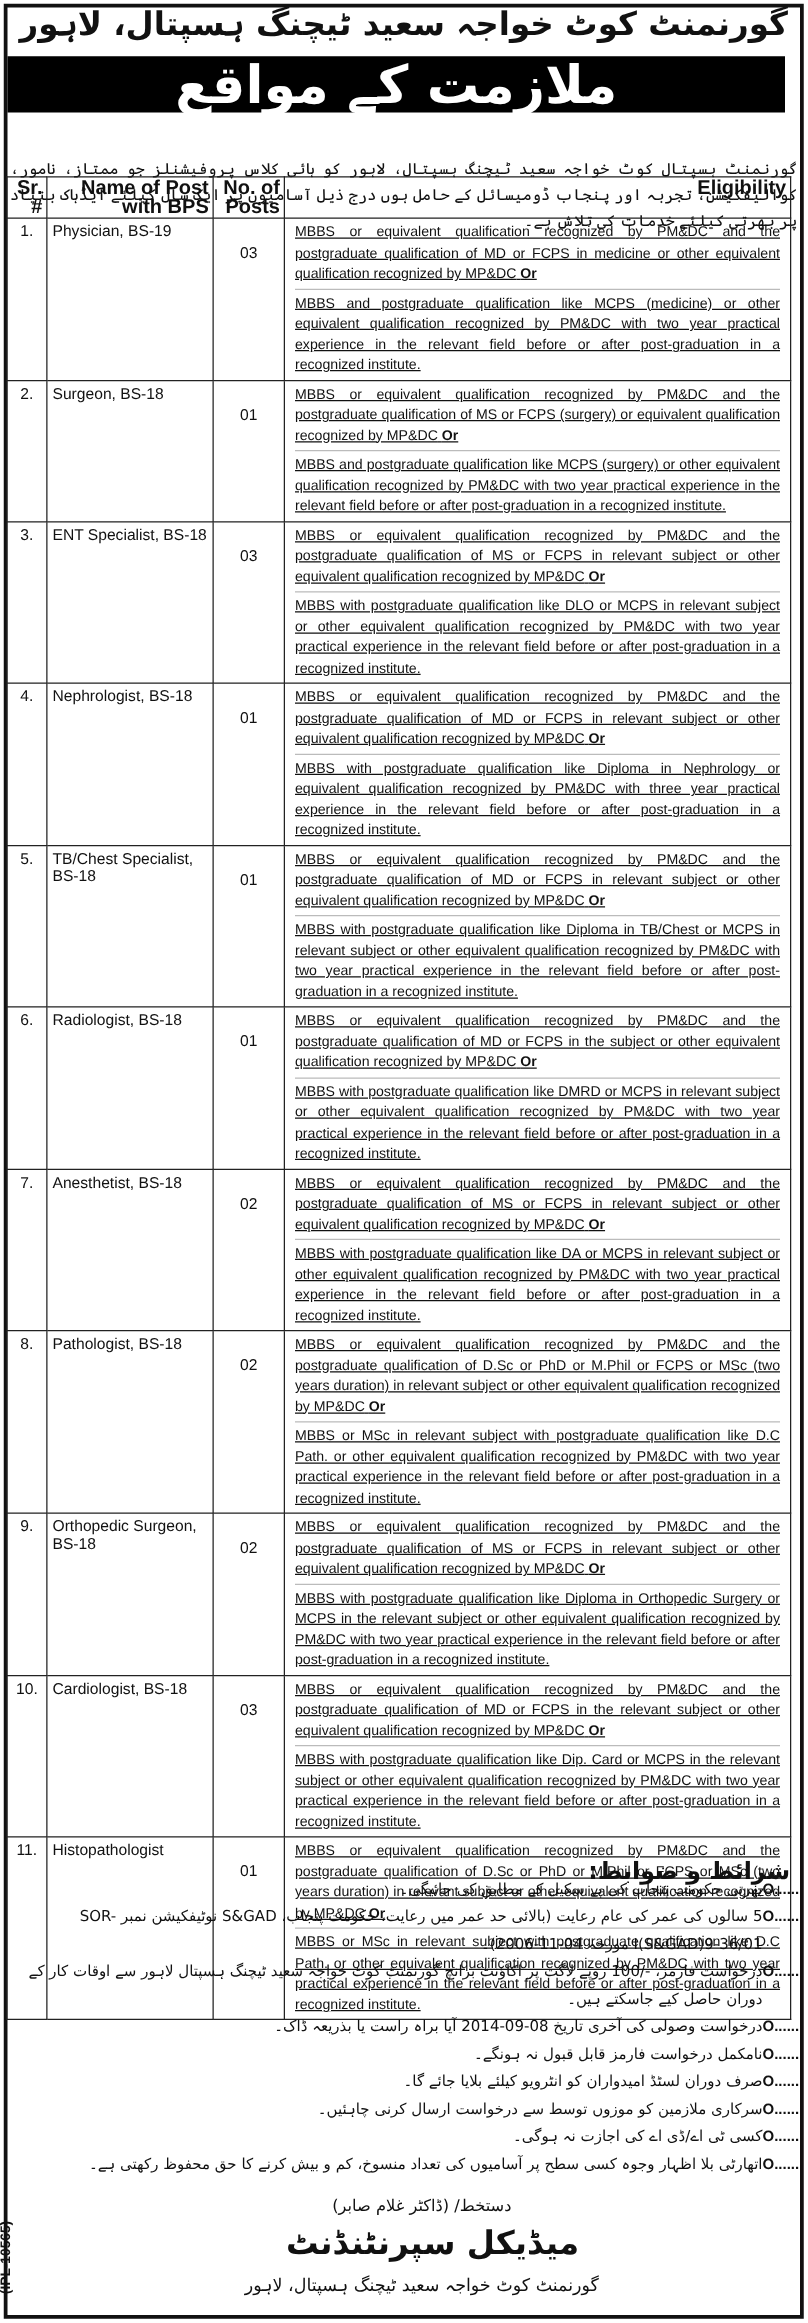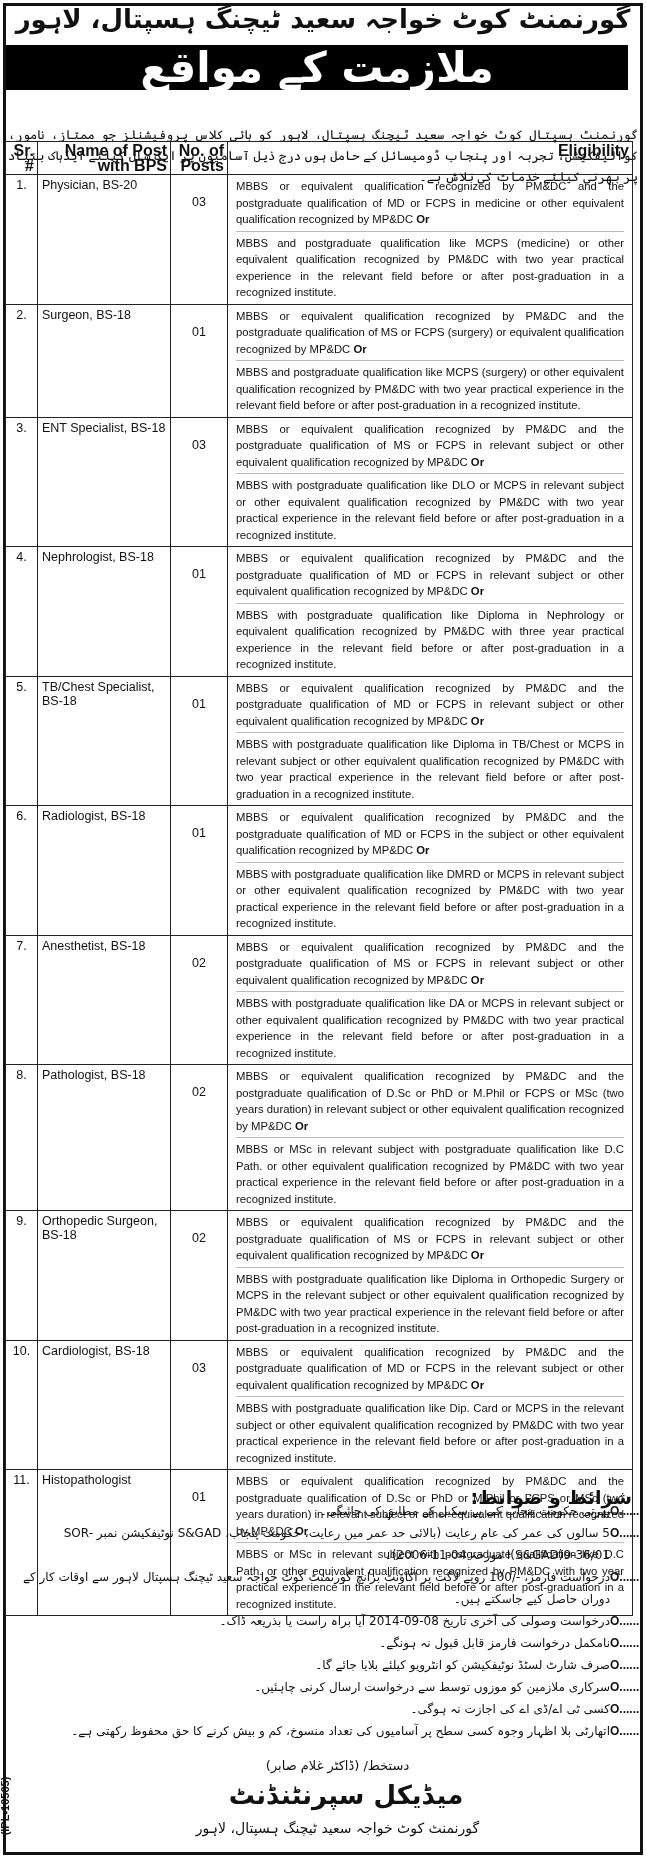--- a/index.html
+++ b/index.html
@@ -10,21 +10,21 @@
   .intro { position:absolute; left:8px; right:8px; top:93px; font-size:12.5px; line-height:21px; text-align:justify; direction:rtl; font-family:Liberation Sans, sans-serif;margin-top:32px; }
   table.posts { position:absolute; left:5px; top:141px; width:628px; border-collapse:collapse; font-family:"Liberation Sans", sans-serif; font-size:11.3px; }
   table.posts th, table.posts td { border:1px solid #222; vertical-align:top; }
   table.posts th { font-weight:bold; font-size:16px; padding:1px 3px; line-height:15px;text-align:right; }
   th.sr, td.sr { width:25px; text-align:center; }
   th.name, td.name { width:124px; }
   th.posts, td.posts { width:50px; text-align:center; }
   td.sr { font-size:12.5px; padding:3px 0 0 0; }
   td.name { font-size:12.5px; padding:3px 4px; }
   td.posts { font-size:12.5px; padding:20px 0 0 0; }
-  td.elig { padding:2px 8px 0 8px; }
+  td.elig { padding:2px 8px 0 8px;text-decoration:underline; }
   .para { text-align:justify; line-height:16.5px; padding:1px 0 3px 0; }
   .para + .para { border-top:1px solid #bbb; padding-top:3px; }
   .or { font-weight:bold; }
   .terms-title { position:absolute; right:14px; top:1486px; font-size:19px; font-weight:bold; direction:rtl; font-family:"DejaVu Sans", sans-serif; }
   .terms { position:absolute; left:8px; right:14px; top:1500px; direction:rtl; font-family:"DejaVu Sans", sans-serif; font-size:12px; }
   .term { display:flex; flex-direction:row-reverse; justify-content:flex-end; line-height:22px; }
   .term .text { flex:1; direction:rtl; }
   .term .bullet { width:22px; text-align:left; direction:ltr; font-weight:bold; font-family:"Liberation Sans", sans-serif; }
   .sig { position:absolute; left:0; right:0; text-align:center; direction:rtl; font-family:"DejaVu Sans", sans-serif;margin-left:29px; }
   .sig1 { top:1758px; font-size:13px; }
@@ -46,21 +46,21 @@
     <tr>
       <th class="sr">Sr. #</th>
       <th class="name">Name of Post with BPS</th>
       <th class="posts">No. of Posts</th>
       <th class="elig">Eligibility</th>
     </tr>
   </thead>
   <tbody id="rows">
       <tr>
         <td class="sr">1.</td>
-        <td class="name">Physician, BS-20</td>
+        <td class="name">Physician, BS-19</td>
         <td class="posts">03</td>
         <td class="elig">
           <div class="para"><span>MBBS or equivalent qualification recognized by PM&amp;DC and the postgraduate qualification of MD or FCPS in medicine or other equivalent qualification recognized by MP&amp;DC</span> <span class="or">Or</span></div>
           <div class="para"><span>MBBS and postgraduate qualification like MCPS (medicine) or other equivalent qualification recognized by PM&amp;DC with two year practical experience in the relevant field before or after post-graduation in a recognized institute.</span></div>
         </td>
       </tr>
       <tr>
         <td class="sr">2.</td>
         <td class="name">Surgeon, BS-18</td>
         <td class="posts">01</td>
@@ -169,21 +169,21 @@
     </div>
     <div class="term">
       <span class="text">درخواست وصولی کی آخری تاریخ 08-09-2014 آیا براہ راست یا بذریعہ ڈاک۔</span>
       <span class="bullet">O......</span>
     </div>
     <div class="term">
       <span class="text">نامکمل درخواست فارمز قابل قبول نہ ہونگے۔</span>
       <span class="bullet">O......</span>
     </div>
     <div class="term">
-      <span class="text">صرف شارٹ لسٹڈ نوٹیفکیشن کو انٹرویو کیلئے بلایا جائے گا۔</span>
+      <span class="text">صرف دوران لسٹڈ امیدواران کو انٹرویو کیلئے بلایا جائے گا۔</span>
       <span class="bullet">O......</span>
     </div>
     <div class="term">
       <span class="text">سرکاری ملازمین کو موزوں توسط سے درخواست ارسال کرنی چاہئیں۔</span>
       <span class="bullet">O......</span>
     </div>
     <div class="term">
       <span class="text">کسی ٹی اے/ڈی اے کی اجازت نہ ہوگی۔</span>
       <span class="bullet">O......</span>
     </div>

